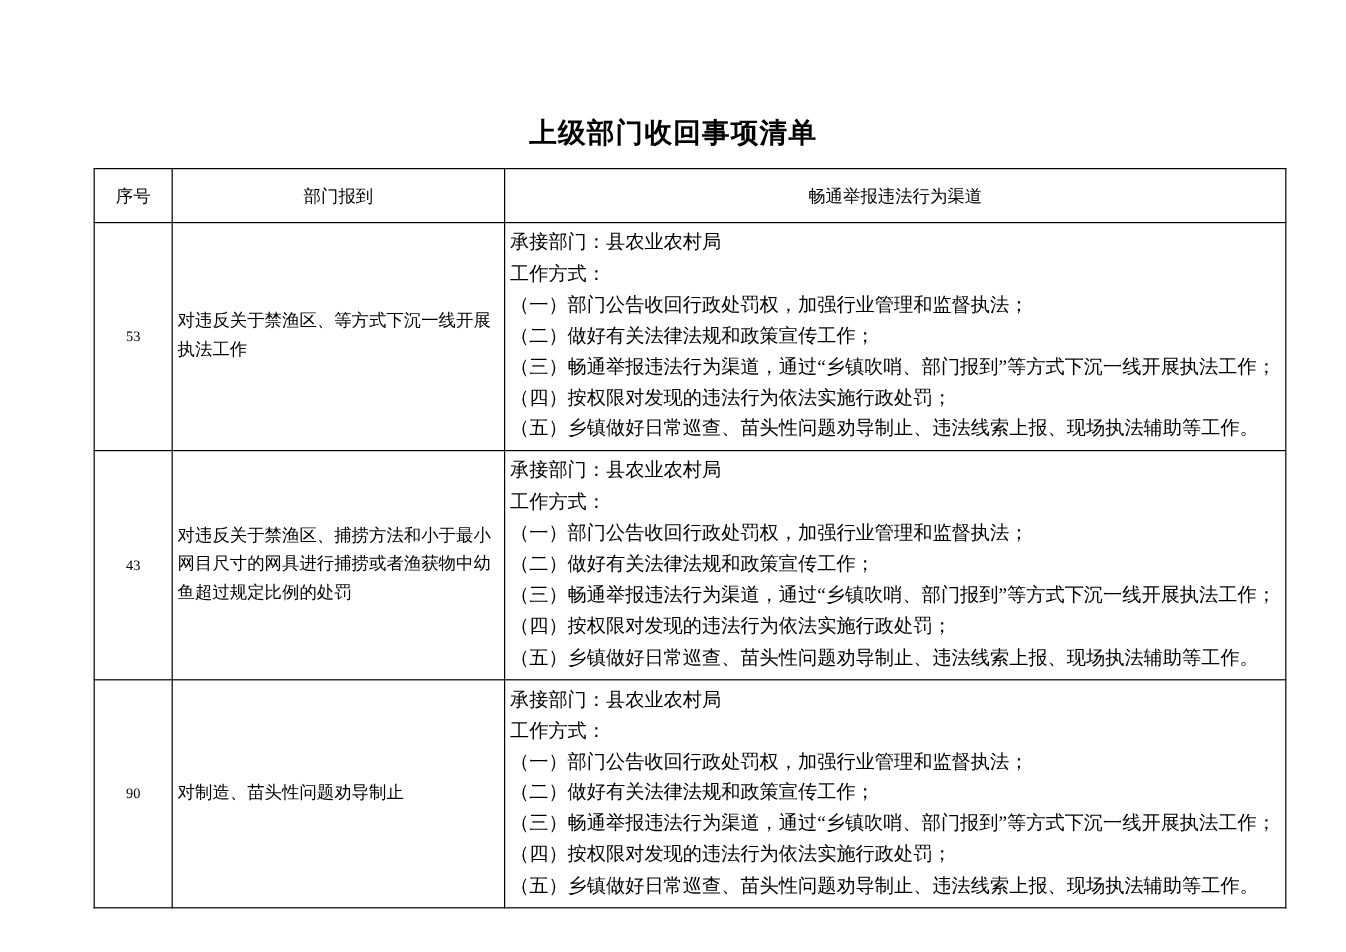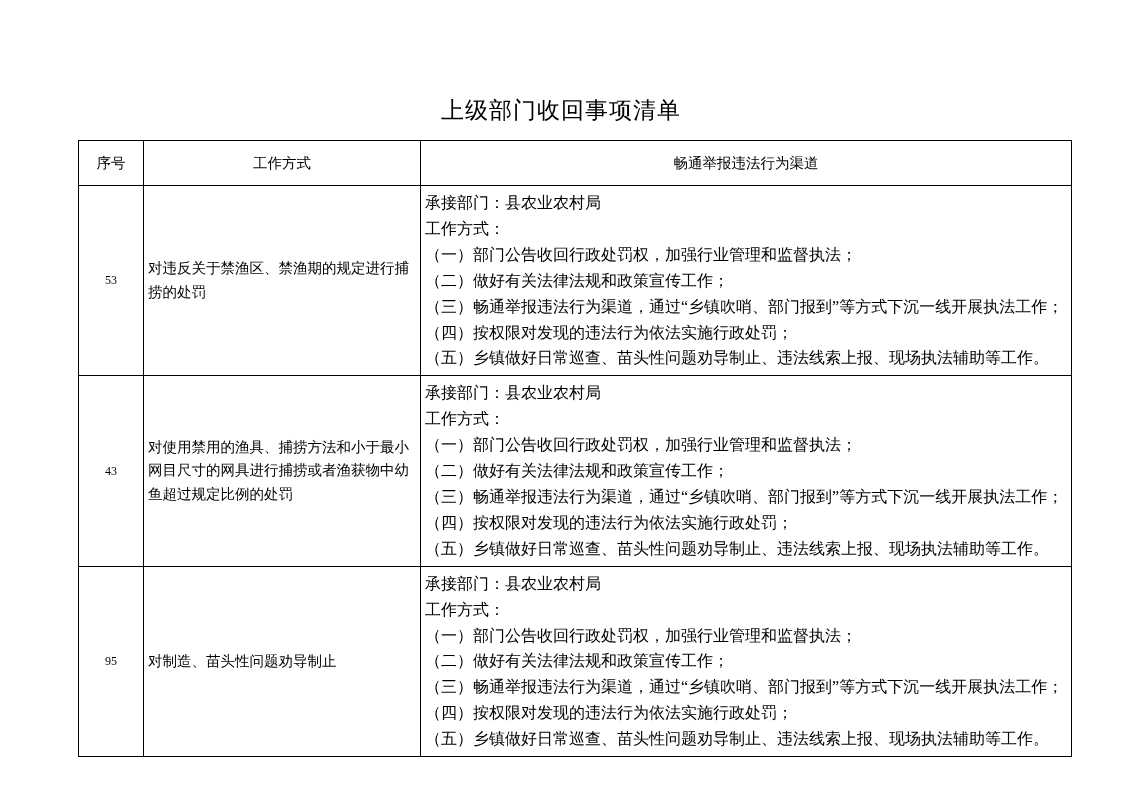--- a/index.html
+++ b/index.html
@@ -18,21 +18,21 @@
   .page {
     width: 1122px;
     height: 793px;
     position: relative;
     box-sizing: border-box;
     padding: 0 78px;
   }
   .doc-title {
     text-align: center;
     font-size: 23px;
-    font-weight: normal;
+    font-weight: bold;
     letter-spacing: 1px;
     margin-top: 95px;
     margin-bottom: 14px;
     font-family: "Liberation Serif", "DejaVu Serif", serif;
   }
   table.listing {
     border-collapse: collapse;
     width: 966px;
     table-layout: fixed;
     margin: 0 auto;
@@ -78,56 +78,56 @@
 <body>
 
 <div class="page">
 
   <div class="doc-title">上级部门收回事项清单</div>
 
   <table class="listing">
     <thead>
       <tr>
         <th class="col-index">序号</th>
-        <th class="col-name">工作方式</th>
+        <th class="col-name">部门报到</th>
         <th class="col-dept">畅通举报违法行为渠道</th>
       </tr>
     </thead>
     <tbody>
 
       <tr>
         <td class="cell-index">53</td>
-        <td class="cell-name">对违反关于禁渔区、禁渔期的规定进行捕捞的处罚</td>
+        <td class="cell-name">对违反关于禁渔区、等方式下沉一线开展执法工作</td>
         <td class="cell-dept">
           <div class="dept-line">承接部门：县农业农村局</div>
           <div class="dept-line">工作方式：</div>
           <div class="dept-line">（一）部门公告收回行政处罚权，加强行业管理和监督执法；</div>
           <div class="dept-line">（二）做好有关法律法规和政策宣传工作；</div>
           <div class="dept-line">（三）畅通举报违法行为渠道，通过“乡镇吹哨、部门报到”等方式下沉一线开展执法工作；</div>
           <div class="dept-line">（四）按权限对发现的违法行为依法实施行政处罚；</div>
           <div class="dept-line">（五）乡镇做好日常巡查、苗头性问题劝导制止、违法线索上报、现场执法辅助等工作。</div>
         </td>
       </tr>
 
       <tr>
         <td class="cell-index">43</td>
-        <td class="cell-name">对使用禁用的渔具、捕捞方法和小于最小网目尺寸的网具进行捕捞或者渔获物中幼鱼超过规定比例的处罚</td>
+        <td class="cell-name">对违反关于禁渔区、捕捞方法和小于最小网目尺寸的网具进行捕捞或者渔获物中幼鱼超过规定比例的处罚</td>
         <td class="cell-dept">
           <div class="dept-line">承接部门：县农业农村局</div>
           <div class="dept-line">工作方式：</div>
           <div class="dept-line">（一）部门公告收回行政处罚权，加强行业管理和监督执法；</div>
           <div class="dept-line">（二）做好有关法律法规和政策宣传工作；</div>
           <div class="dept-line">（三）畅通举报违法行为渠道，通过“乡镇吹哨、部门报到”等方式下沉一线开展执法工作；</div>
           <div class="dept-line">（四）按权限对发现的违法行为依法实施行政处罚；</div>
           <div class="dept-line">（五）乡镇做好日常巡查、苗头性问题劝导制止、违法线索上报、现场执法辅助等工作。</div>
         </td>
       </tr>
 
       <tr>
-        <td class="cell-index">95</td>
+        <td class="cell-index">90</td>
         <td class="cell-name">对制造、苗头性问题劝导制止</td>
         <td class="cell-dept">
           <div class="dept-line">承接部门：县农业农村局</div>
           <div class="dept-line">工作方式：</div>
           <div class="dept-line">（一）部门公告收回行政处罚权，加强行业管理和监督执法；</div>
           <div class="dept-line">（二）做好有关法律法规和政策宣传工作；</div>
           <div class="dept-line">（三）畅通举报违法行为渠道，通过“乡镇吹哨、部门报到”等方式下沉一线开展执法工作；</div>
           <div class="dept-line">（四）按权限对发现的违法行为依法实施行政处罚；</div>
           <div class="dept-line">（五）乡镇做好日常巡查、苗头性问题劝导制止、违法线索上报、现场执法辅助等工作。</div>
         </td>

